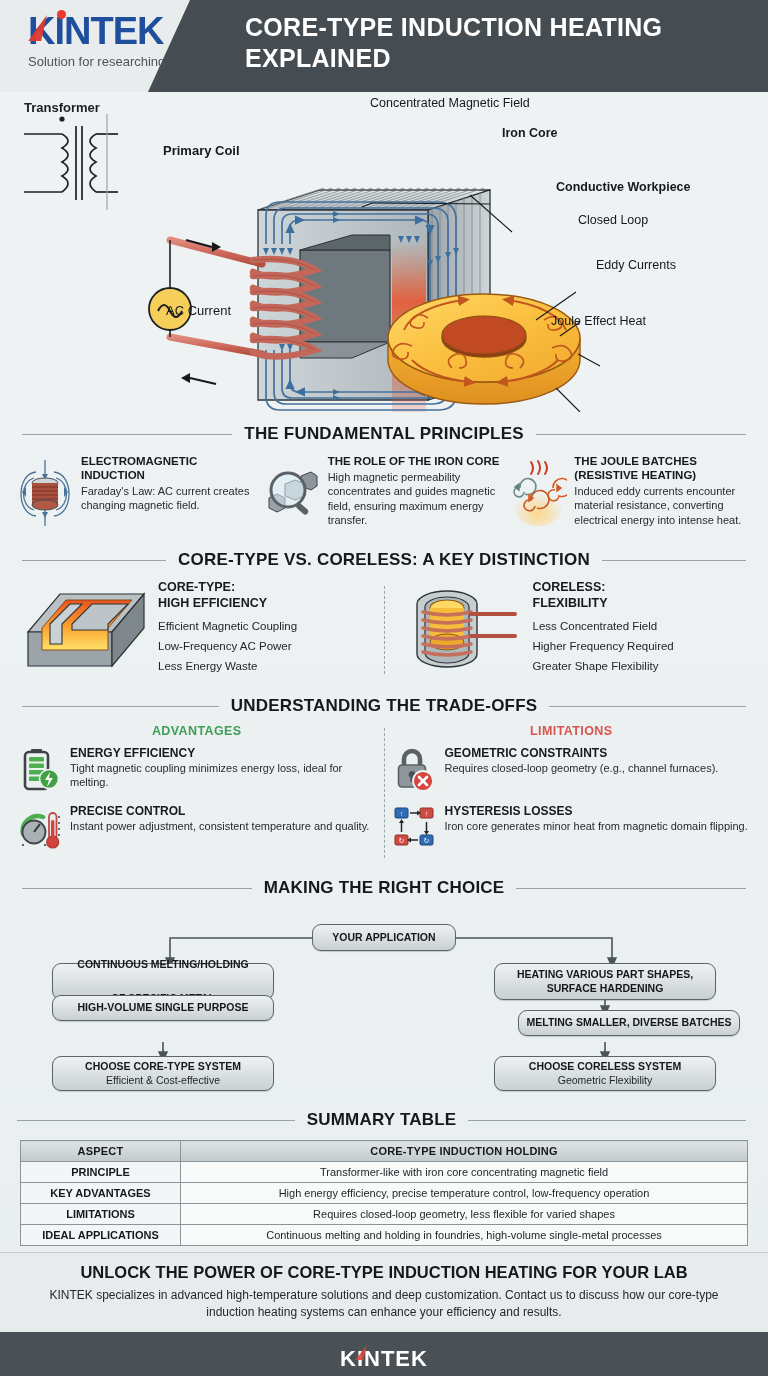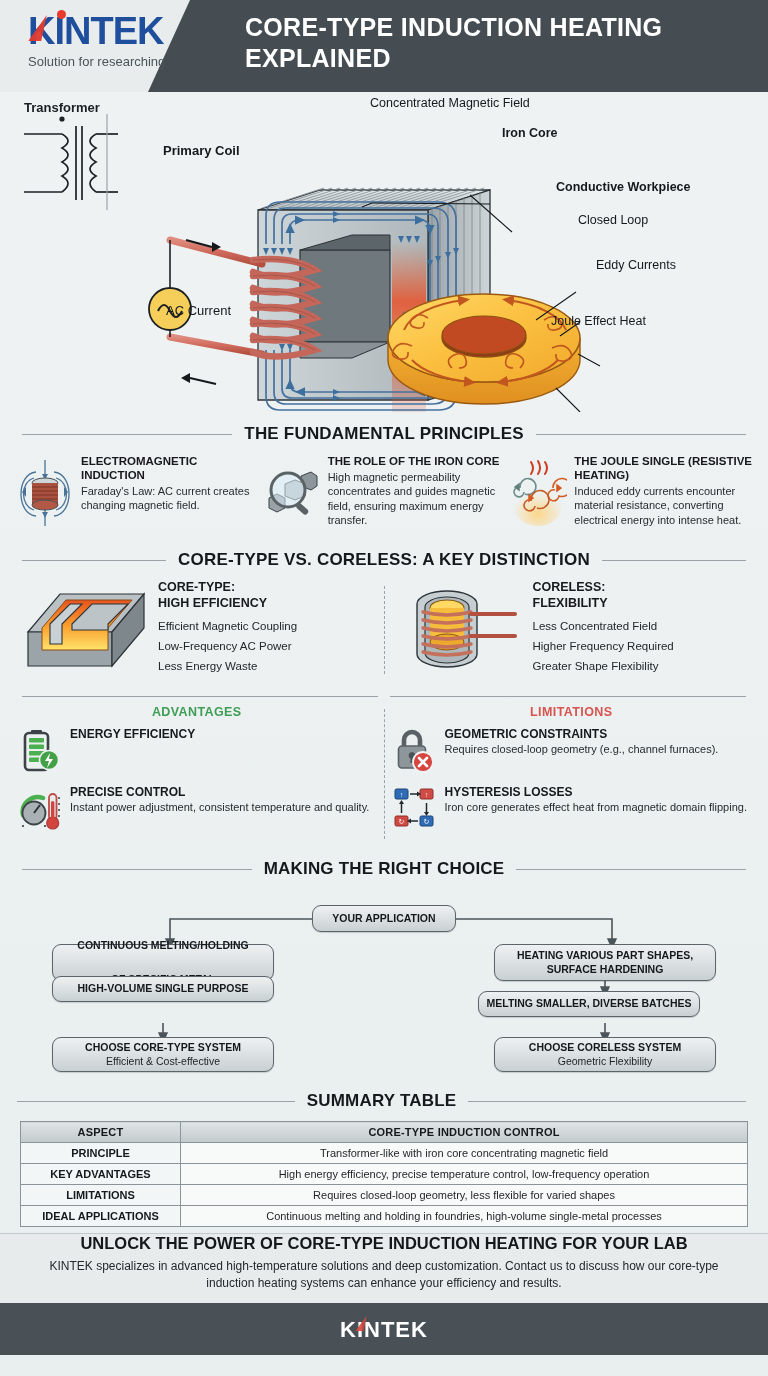--- a/index.html
+++ b/index.html
@@ -85,21 +85,21 @@
 
   
   .tbl-wrap { padding: 2px 20px 6px; }
   table { width: 100%; border-collapse: collapse; border: 1.5px solid #717b7f; }
   th, td { border: 1px solid #8b9499; padding: 4px 6px; }
   thead th { background: linear-gradient(180deg,#dfe4e6,#c3cacd); font-size: 11px; font-weight: bold; color: #15191c; text-align: center; letter-spacing: .2px; }
   tbody td.k { width: 160px; background: #f3f6f6; font-size: 11px; font-weight: bold; text-align: center; color: #15191c; }
   tbody td.v { background: #f8fafa; font-size: 11px; text-align: center; color: #1d2225; }
 
   
-  .cta { background: #e7ebeb; text-align: center; padding: 0 30px 12px; border-top: 1px solid #c4cbcd; }
+  .cta { background: #e7ebeb; text-align: center; padding: 10px 30px 12px; border-top: 1px solid #c4cbcd; }
   .cta h2 { font-size: 16.5px; font-weight: bold; color: #14181b; margin-bottom: 5px; }
   .cta p { font-size: 12px; color: #23282b; line-height: 1.38; }
   .footer { background: #4a5156; text-align: center; padding: 14px 0 12px; }
   .footer .flogo { font-size: 22px; font-weight: bold; color: #fff; letter-spacing: 1px; position: relative; display: inline-block; }
   .footer .flogo .fdot { position: absolute; left: 17px; top: -1px; width: 0; height: 0; border-left: 8px solid transparent; border-bottom: 15px solid #d4483c; transform: skewX(-12deg); opacity: .9; }
 </style>
 </head>
 <body>
 
 <div class="page">
@@ -422,21 +422,21 @@
           <g stroke="#5f8079" stroke-width="1.5" fill="#5f8079">
             <path d="M6,33 l4,-3 l0,6 z"></path>
           </g>
           <g stroke="#d45a22" stroke-width="1.5" fill="#d45a22">
             <path d="M52,34 l-4,-3 l0,6 z"></path>
               <path d="M24,44 l-4,-3 l0,6 z"></path>
           </g>
         </svg>
       </div>
       <div class="p-body">
-        <h3>THE JOULE SINGLE (RESISTIVE HEATING)</h3>
+        <h3>THE JOULE BATCHES (RESISTIVE HEATING)</h3>
         <p>Induced eddy currents encounter material resistance, converting electrical energy into intense heat.</p>
       </div>
     </div>
   </div>
 
   <div class="sect-head">
     <span class="rule"></span>
     <h2>CORE-TYPE VS. CORELESS: A KEY DISTINCTION</h2>
     <span class="rule"></span>
   </div>
@@ -506,20 +506,21 @@
           <li>Less Concentrated Field</li>
           <li>Higher Frequency Required</li>
           <li>Greater Shape Flexibility</li>
         </ul>
       </div>
     </div>
   </div>
 
   <div class="sect-head">
     <span class="rule"></span>
+    <h2>UNDERSTANDING THE TRADE-OFFS</h2>
     <span class="rule"></span>
   </div>
 
   <div class="trade">
     <div class="trade-col">
       <div class="trade-title" style="color:#3f9e56;">ADVANTAGES</div>
 
       <div class="trade-item">
         <div class="t-icon">
           <svg width="40" height="48" viewBox="0 0 40 48">
@@ -530,20 +531,21 @@
               <rect x="9" y="17.5" width="15" height="4.6" rx="1"></rect>
               <rect x="9" y="24" width="15" height="4.6" rx="1"></rect>
               <rect x="9" y="30.5" width="15" height="4.6" rx="1"></rect>
             </g>
             <circle cx="29" cy="33" r="9.5" fill="#43a047" stroke="#eef2f2" stroke-width="1.6"></circle>
             <path d="M30,26 l-5,8 l4,0 l-2,7 l6,-9 l-4,0 z" fill="#fff"></path>
           </svg>
         </div>
         <div class="t-body">
           <h4>ENERGY EFFICIENCY</h4>
+          <p>Tight magnetic coupling minimizes energy loss, ideal for melting.</p>
         </div>
       </div>
 
       <div class="trade-item">
         <div class="t-icon">
           <svg width="42" height="48" viewBox="0 0 42 48">
             <path d="M4,30 A15,15 0 0 1 24,13" fill="none" stroke="#4caf50" stroke-width="4.5" stroke-linecap="round"></path>
             <circle cx="15" cy="28" r="11.5" fill="#a9b1b5" stroke="#3d4347" stroke-width="1.8"></circle>
             <line x1="15" y1="28" x2="21" y2="20" stroke="#2e3437" stroke-width="2"></line>
             <g fill="#3d4347">
@@ -612,21 +614,21 @@
                 <path d="M18,33.5 l-4,2.5 l4,2.5 z" stroke="none"></path>
               <line x1="8.5" y1="28" x2="8.5" y2="19"></line>
                 <path d="M6,19 l2.5,-4 l2.5,4 z" stroke="none"></path>
               <line x1="33.5" y1="18" x2="33.5" y2="27"></line>
                 <path d="M31,27 l2.5,4 l2.5,-4 z" stroke="none"></path>
             </g>
           </svg>
         </div>
         <div class="t-body">
           <h4>HYSTERESIS LOSSES</h4>
-          <p>Iron core generates effect heat from magnetic domain flipping.</p>
+          <p>Iron core generates minor heat from magnetic domain flipping.</p>
         </div>
       </div>
     </div>
   </div>
 
   <div class="sect-head">
     <span class="rule"></span>
     <h2>MAKING THE RIGHT CHOICE</h2>
     <span class="rule"></span>
   </div>
@@ -665,41 +667,41 @@
     </div>
     <div class="fbox" style="left:52px; top:150px; width:222px; height:35px;">
       <div class="l1">CHOOSE CORE-TYPE SYSTEM</div>
       <div class="l2">Efficient &amp; Cost-effective</div>
     </div>
 
     <div class="fbox" style="left:494px; top:57px; width:222px; height:37px;">
       <div class="l1">HEATING VARIOUS PART SHAPES,</div>
       <div class="l1">SURFACE HARDENING</div>
     </div>
-    <div class="fbox" style="left:478px; top:104px; width:222px; height:26px;">
+    <div class="fbox" style="left:518px; top:104px; width:222px; height:26px;">
       <div class="l1">MELTING SMALLER, DIVERSE BATCHES</div>
     </div>
     <div class="fbox" style="left:494px; top:150px; width:222px; height:35px;">
       <div class="l1">CHOOSE CORELESS SYSTEM</div>
       <div class="l2">Geometric Flexibility</div>
     </div>
   </div>
 
   <div class="sect-head" style="margin-top:26px;padding-left:17px;">
     <span class="rule"></span>
     <h2>SUMMARY TABLE</h2>
     <span class="rule"></span>
   </div>
 
   <div class="tbl-wrap">
     <table>
       <thead>
         <tr>
           <th>ASPECT</th>
-          <th>CORE-TYPE INDUCTION CONTROL</th>
+          <th>CORE-TYPE INDUCTION HOLDING</th>
         </tr>
       </thead>
       <tbody>
         <tr>
           <td class="k">PRINCIPLE</td>
           <td class="v">Transformer-like with iron core concentrating magnetic field</td>
         </tr>
         <tr>
           <td class="k">KEY ADVANTAGES</td>
           <td class="v">High energy efficiency, precise temperature control, low-frequency operation</td>

